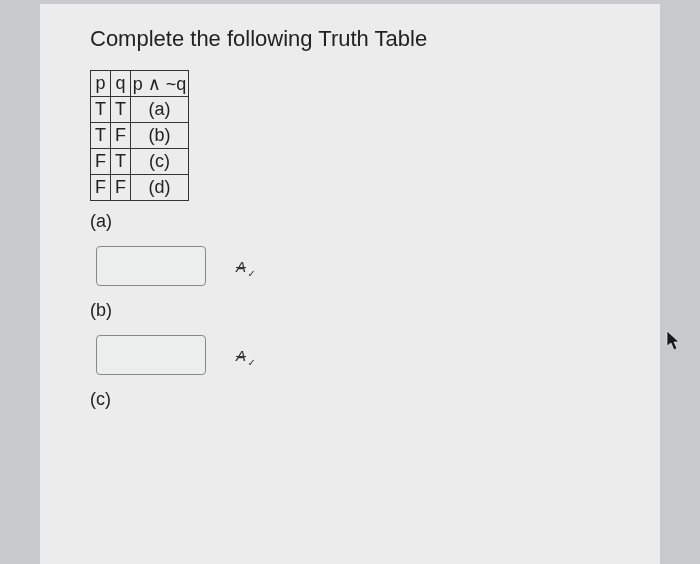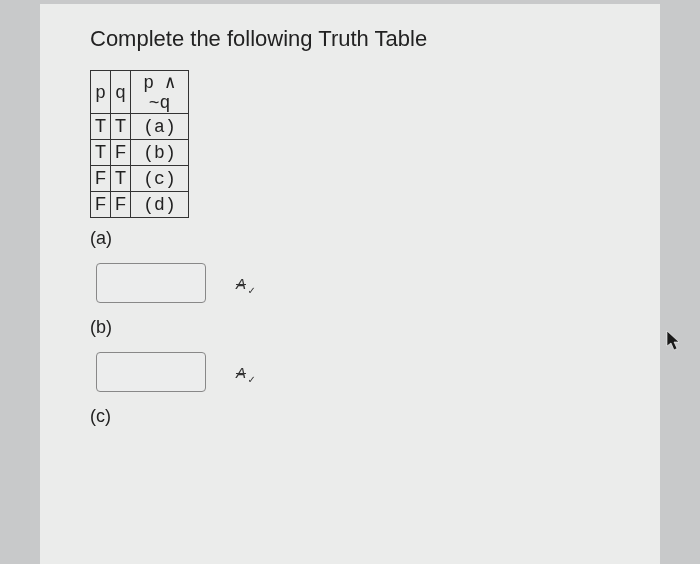--- a/index.html
+++ b/index.html
@@ -33,21 +33,21 @@
     .truth-table td {
       border: 1px solid #333;
       font-size: 18px;
       color: #222;
       text-align: center;
       height: 26px;
       vertical-align: middle;
     }
     .col-p { width: 20px; font-weight: 400; }
     .col-q { width: 20px; font-weight: 400; }
-    .col-expr { width: 58px; font-weight: 400; font-family: Liberation Mono, monospace; }
+    .col-expr { width: 58px; font-weight: 400; }
     .hdr { font-weight: 400; }
     .answer-label {
       font-size: 18px;
       color: #222;
       margin-top: 8px;
       margin-bottom: 14px;
     }
     .answer-row {
       display: flex;
       align-items: center;

